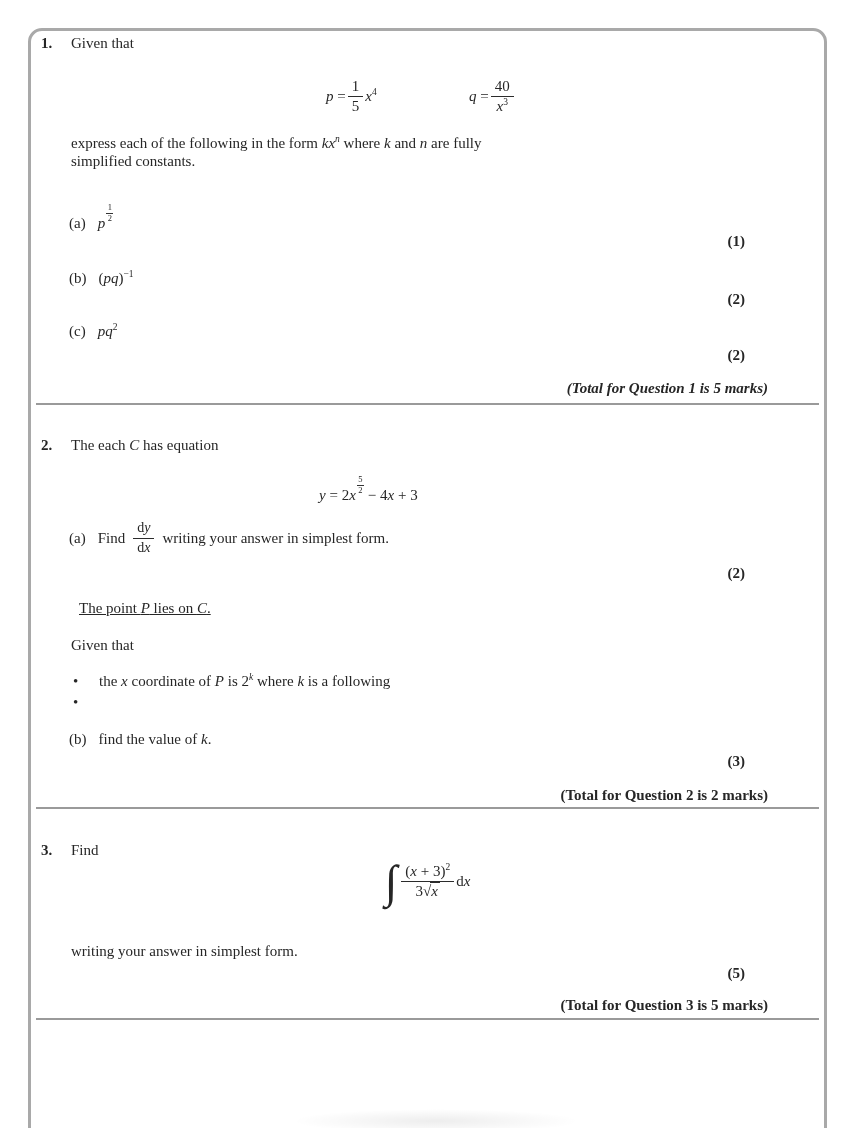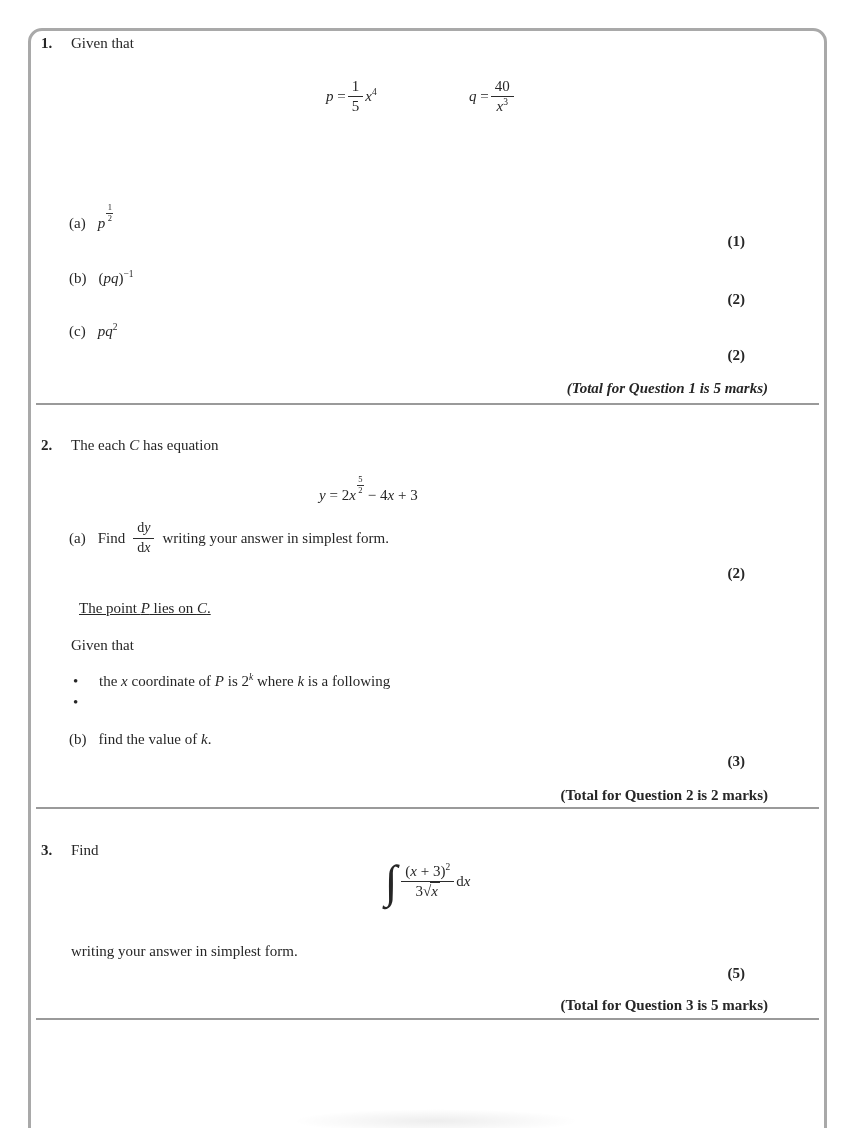--- a/index.html
+++ b/index.html
@@ -58,20 +58,21 @@
       </span></div>
 
   <div class="blk" style="top:47px;left:438px;"><span class="mathline">
         <span><span class="it">q</span><span> = </span></span>
         <span class="frac">
           <span class="fr-num">40</span>
           <span class="fr-den"><span class="it">x</span><sup>3</sup></span>
         </span>
       </span></div>
 
+  <div class="blk wrapline" style="top:103px;left:40px;"><span>express each of the following in the form </span><span class="it">kx</span><sup class="it">n</sup><span> where </span><span class="it">k</span><span> and </span><span class="it">n</span><span> are fully</span><br><span>simplified constants.</span></div>
 
   <div class="blk" style="top:172px;left:38px;"><span class="plabel">(a)</span><span class="it">p</span><span class="expfrac"><span class="ef-num">1</span><span class="ef-den">2</span></span></div>
   <div class="mark" style="top:202px;">(1)</div>
 
   <div class="blk" style="top:239px;left:38px;"><span class="plabel">(b)</span><span>(</span><span class="it">pq</span><span>)</span><sup>−1</sup></div>
   <div class="mark" style="top:260px;">(2)</div>
 
   <div class="blk" style="top:292px;left:38px;"><span class="plabel">(c)</span><span class="it">pq</span><sup>2</sup></div>
   <div class="mark" style="top:316px;">(2)</div>
 

